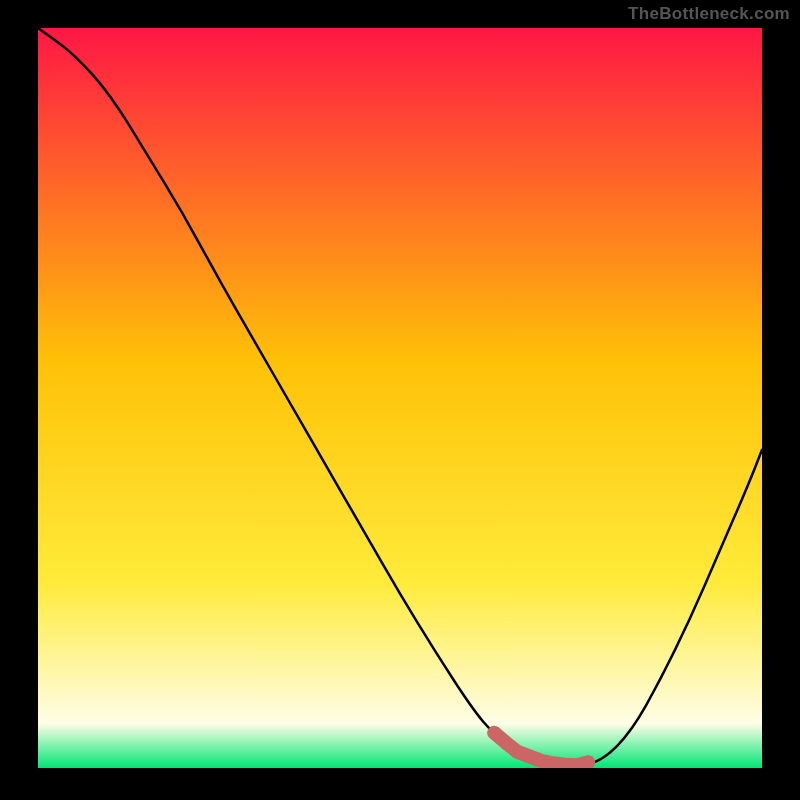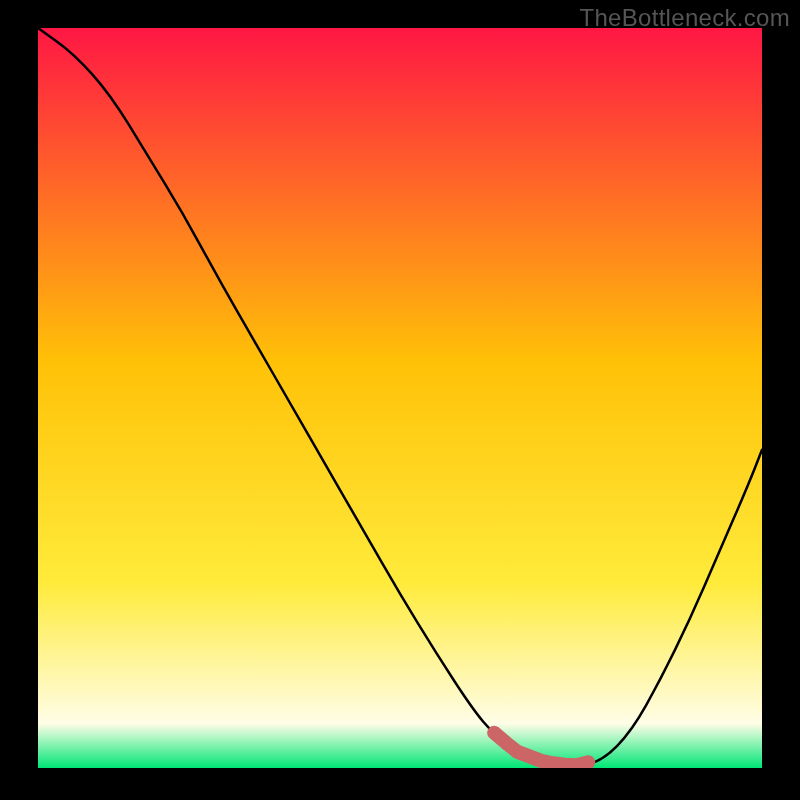--- a/index.html
+++ b/index.html
@@ -15,22 +15,22 @@
     position: relative;
     width: 800px;
     height: 800px;
     background: #000;
   }
   .watermark {
     position: absolute;
     top: 4px;
     right: 10px;
     color: #555;
-    font-size: 24px;
-    font-weight: 400;
+    font-size: 17px;
+    font-weight: 700;
     letter-spacing: 0.3px;
     user-select: none;
   }
   .plot-wrap {
     position: absolute;
     left: 38px;
     top: 28px;
     width: 724px;
     height: 740px;
     background: #000;

